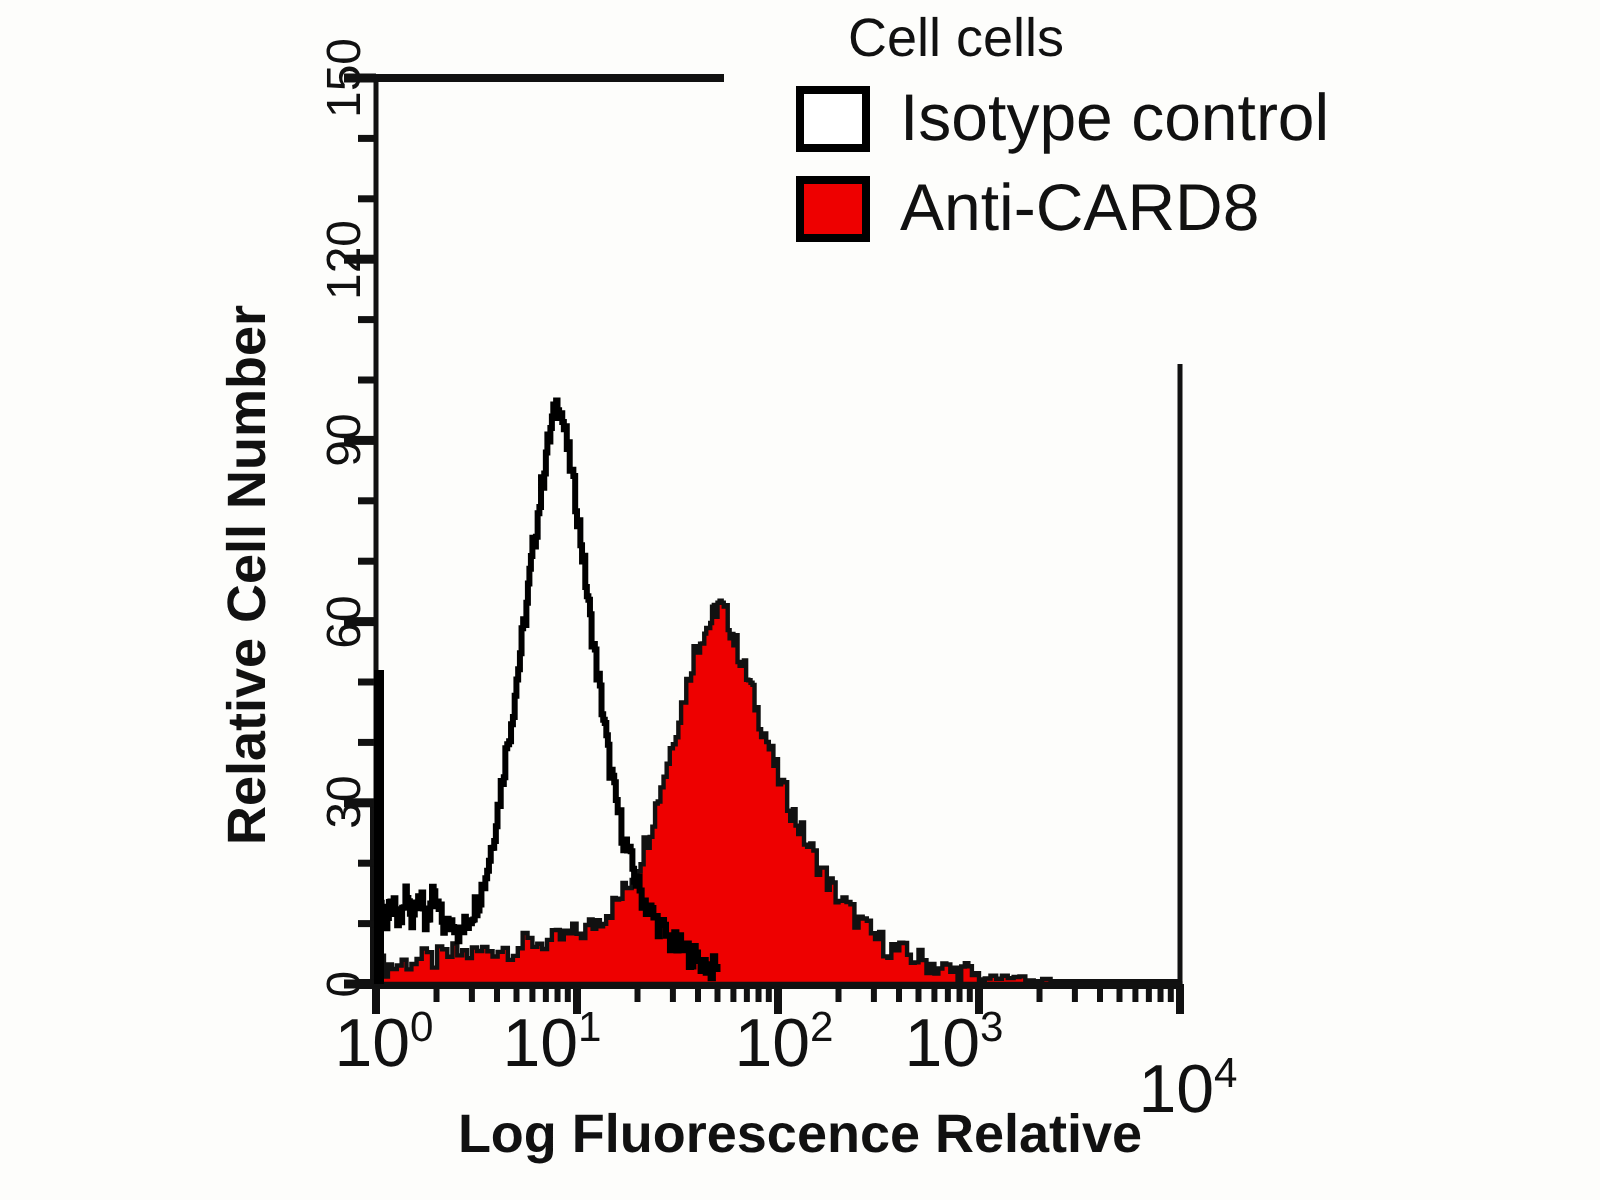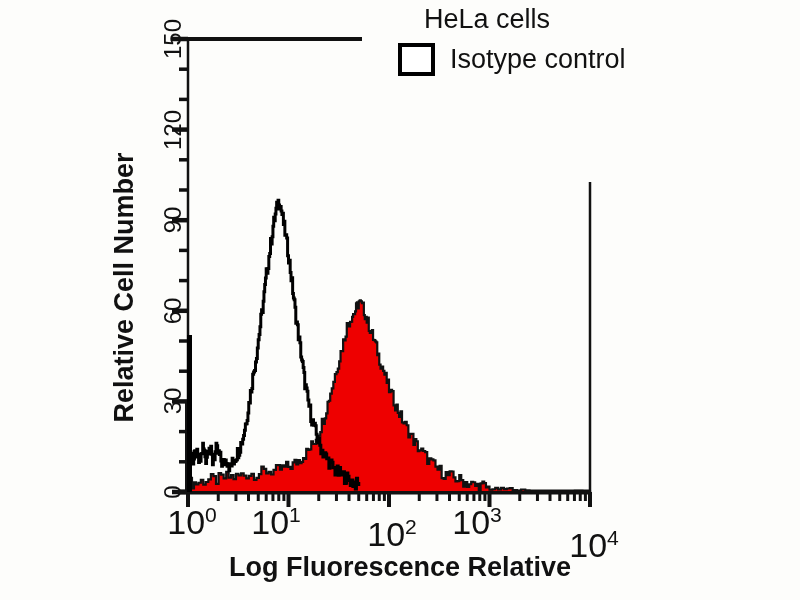--- a/index.html
+++ b/index.html
@@ -94,21 +94,21 @@
   .legend-swatch {
     width: 37px;
     height: 33px;
     border: 4px solid #000000;
     box-sizing: border-box;
     flex: 0 0 auto;
   }
   .legend-swatch.white { background: #ffffff; }
   .legend-swatch.red   { background: #ee0000; }
   .legend-text {
-    font-size: 27px;
+    font-size: 33px;
     color: #111111;
     margin-left: 15px;
     white-space: nowrap;
   }
 
   #plot-svg {
     position: absolute;
     left: 0;
     top: 0;
   }
@@ -128,35 +128,39 @@
   <div class="ytick-label" style="left:143px; top:206px;">90</div>
   <div class="ytick-label" style="left:143px; top:116px;">120</div>
   <div class="ytick-label" style="left:143px; top:25px;">150</div>
 
   <div class="xtick-label" style="left:192px; top:503px;">
     <span>10</span><sup>0</sup>
   </div>
   <div class="xtick-label" style="left:276px; top:503px;">
     <span>10</span><sup>1</sup>
   </div>
-  <div class="xtick-label" style="left:392px; top:503px;margin-top:12px;">
+  <div class="xtick-label" style="left:392px; top:503px;">
     <span>10</span><sup>2</sup>
   </div>
   <div class="xtick-label" style="left:477px; top:503px;">
     <span>10</span><sup>3</sup>
   </div>
   <div class="xtick-label" style="left:594px; top:526px;">
     <span>10</span><sup>4</sup>
   </div>
 
   <div id="legend">
-    <div id="legend-title">HeLa cells</div>
+    <div id="legend-title">Cell cells</div>
     <div class="legend-row">
       <div class="legend-swatch white"></div>
       <div class="legend-text">Isotype control</div>
+    </div>
+    <div class="legend-row">
+      <div class="legend-swatch red"></div>
+      <div class="legend-text">Anti-CARD8</div>
     </div>
   </div>
 
   <svg id="plot-svg" width="800" height="600">
     <g id="axis-layer">
         <line x1="178" y1="39" x2="362" y2="39" stroke="#111" stroke-width="4"></line>
         <line x1="590" y1="182" x2="590" y2="492" stroke="#111" stroke-width="2.5"></line>
         <line x1="188" y1="39" x2="188" y2="401.4" stroke="#111" stroke-width="2.5"></line>
         <line x1="188" y1="401.4" x2="188" y2="492" stroke="#111" stroke-width="6"></line>
         <line x1="178" y1="492" x2="590" y2="492" stroke="#111" stroke-width="5"></line>

